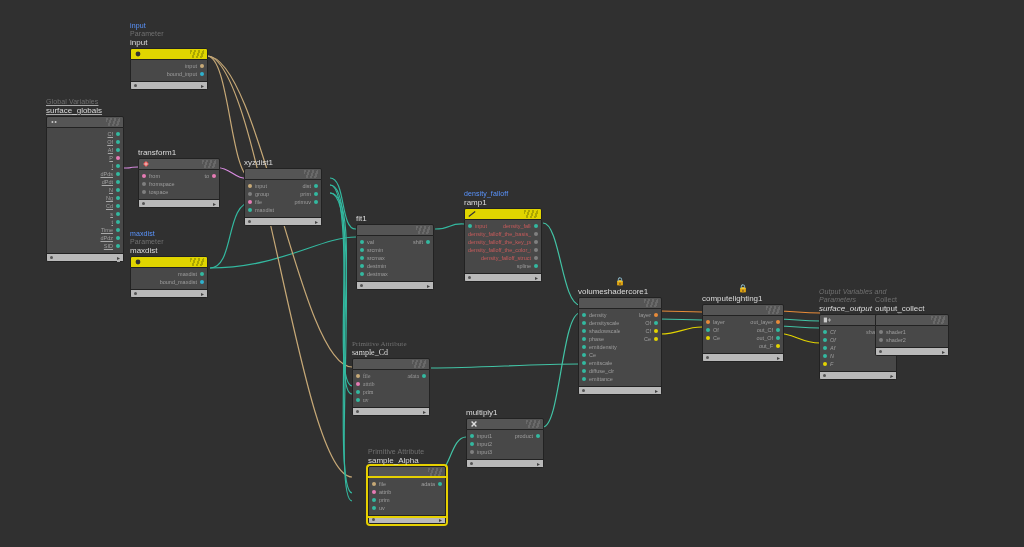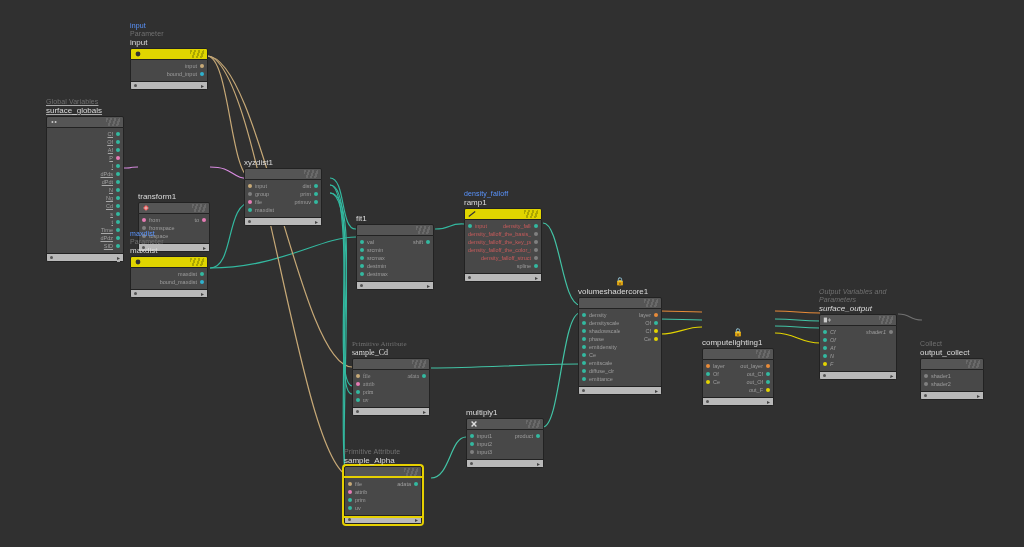--- a/index.html
+++ b/index.html
@@ -108,21 +108,21 @@
   .pin.grey  { background:#808080; }
   .port-row.warn .lbl-l, .port-row.warn .lbl-r { color: #c85b5b; }
   .lock {
     position: absolute;
     top: -10px; left: 50%;
     transform: translateX(-50%);
     font-size: 8px;
     color: #777;
   }
   .node.wide { width: 84px; }
-  .node.slim { width: 72px; margin-top: 44px; }
+  .node.slim { width: 82px; }
 </style>
 </head>
 <body>
 
 <svg class="wires">
 
   <path d="M 124,168 C 136,168 126,167 138,167" stroke="#d88be0" stroke-width="1.2" fill="none"></path>
   <path d="M 210,167 C 235,167 230,179 252,179" stroke="#d88be0" stroke-width="1.2" fill="none"></path>
   <path d="M 210,268 C 235,268 225,202 252,202" stroke="#33b9a0" stroke-width="1.2" fill="none"></path>
   <path d="M 210,268 C 280,268 320,237 356,237" stroke="#33b9a0" stroke-width="1.2" fill="none"></path>
@@ -455,21 +455,21 @@
         <span class="pin teal"></span>
         <span class="lbl-l">uv</span>
       </div>
   </div>
   <div class="foot">
       <span class="dot"></span>
       <span class="arrow">▸</span>
     </div>
 </div>
 
-<div class="node selected" style="left:344px; top:448px;">
+<div class="node selected" style="left:368px; top:448px;">
   <div class="pre-label">Primitive Attribute</div>
   <div class="title">sample_Alpha</div>
   <div class="head">
       <div class="stripes"></div>
     </div>
   <div class="body">
     <div class="port-row">
         <span class="pin tan"></span>
         <span class="lbl-l">file</span>
         <span class="lbl-r">adata</span>
@@ -651,21 +651,21 @@
         <span class="pin yellow"></span>
         <span class="lbl-l">F</span>
       </div>
   </div>
   <div class="foot">
       <span class="dot"></span>
       <span class="arrow">▸</span>
     </div>
 </div>
 
-<div class="node slim" style="left:912px; top:296px;padding-left:8px;">
+<div class="node slim" style="left:867px; top:296px;padding-left:8px;">
   <div class="pre-label">Collect</div>
   <div class="title">output_collect</div>
   <div class="head">
       <div class="stripes"></div>
     </div>
   <div class="body">
     <div class="port-row single-left">
         <span class="pin grey"></span>
         <span class="lbl-l">shader1</span>
       </div>

